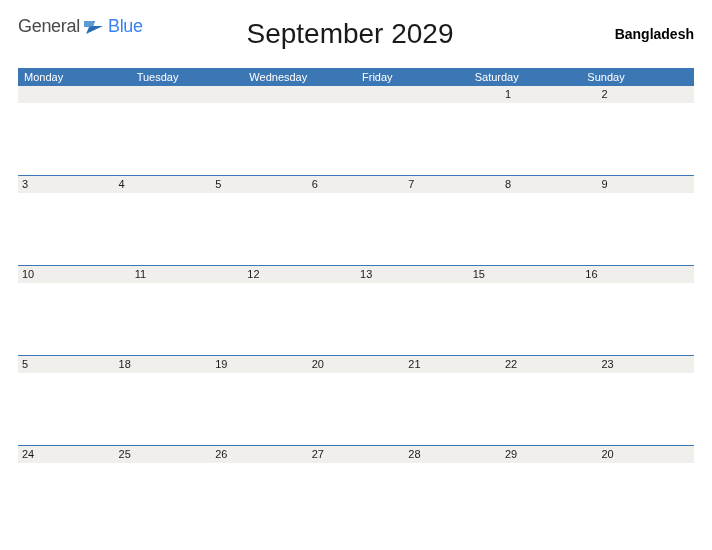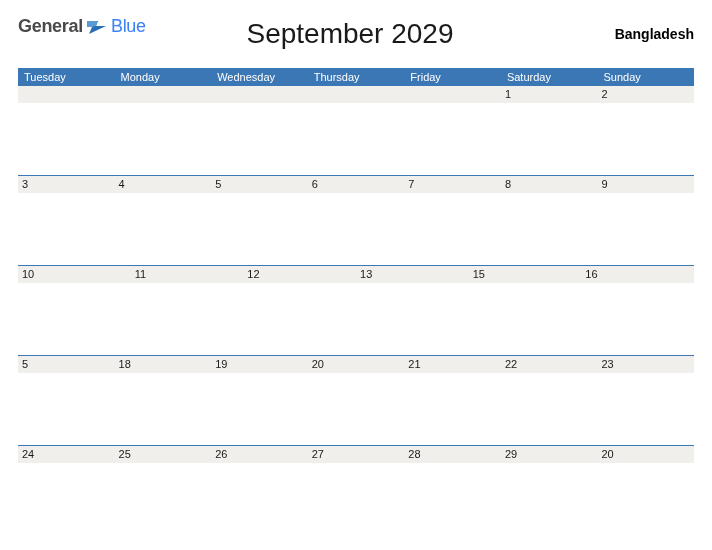--- a/index.html
+++ b/index.html
@@ -19,21 +19,21 @@
   .logo {
     position: absolute;
     left: 0;
     top: 4px;
     display: flex;
     align-items: center;
     gap: 2px;
   }
   .logo-text-general {
     font-size: 18px;
-    font-weight: 700;
+    font-weight: 400;
     color: #4a4a4a;
     letter-spacing: -0.3px;
   }
   .logo-text-blue {
     font-size: 18px;
     font-weight: 500;
     color: #3b82f6;
     letter-spacing: -0.3px;
   }
   .logo-icon {
@@ -119,24 +119,23 @@
     </span>
     <span class="logo-text-blue">Blue</span>
   </div>
   <div class="title">September 2029</div>
   <div class="country">Bangladesh</div>
 </div>
 
 <div class="calendar">
 
   <div class="weekday-row">
+    <div class="weekday">Monday</div>
     <div class="weekday">Tuesday</div>
-    <div class="weekday">Monday</div>
     <div class="weekday">Wednesday</div>
-    <div class="weekday">Thursday</div>
     <div class="weekday">Friday</div>
     <div class="weekday">Saturday</div>
     <div class="weekday">Sunday</div>
   </div>
 
   <div class="week-row" style="border-top:none;">
     <div class="day-cell empty-cell"></div>
     <div class="day-cell empty-cell"></div>
     <div class="day-cell empty-cell"></div>
     <div class="day-cell empty-cell"></div>

